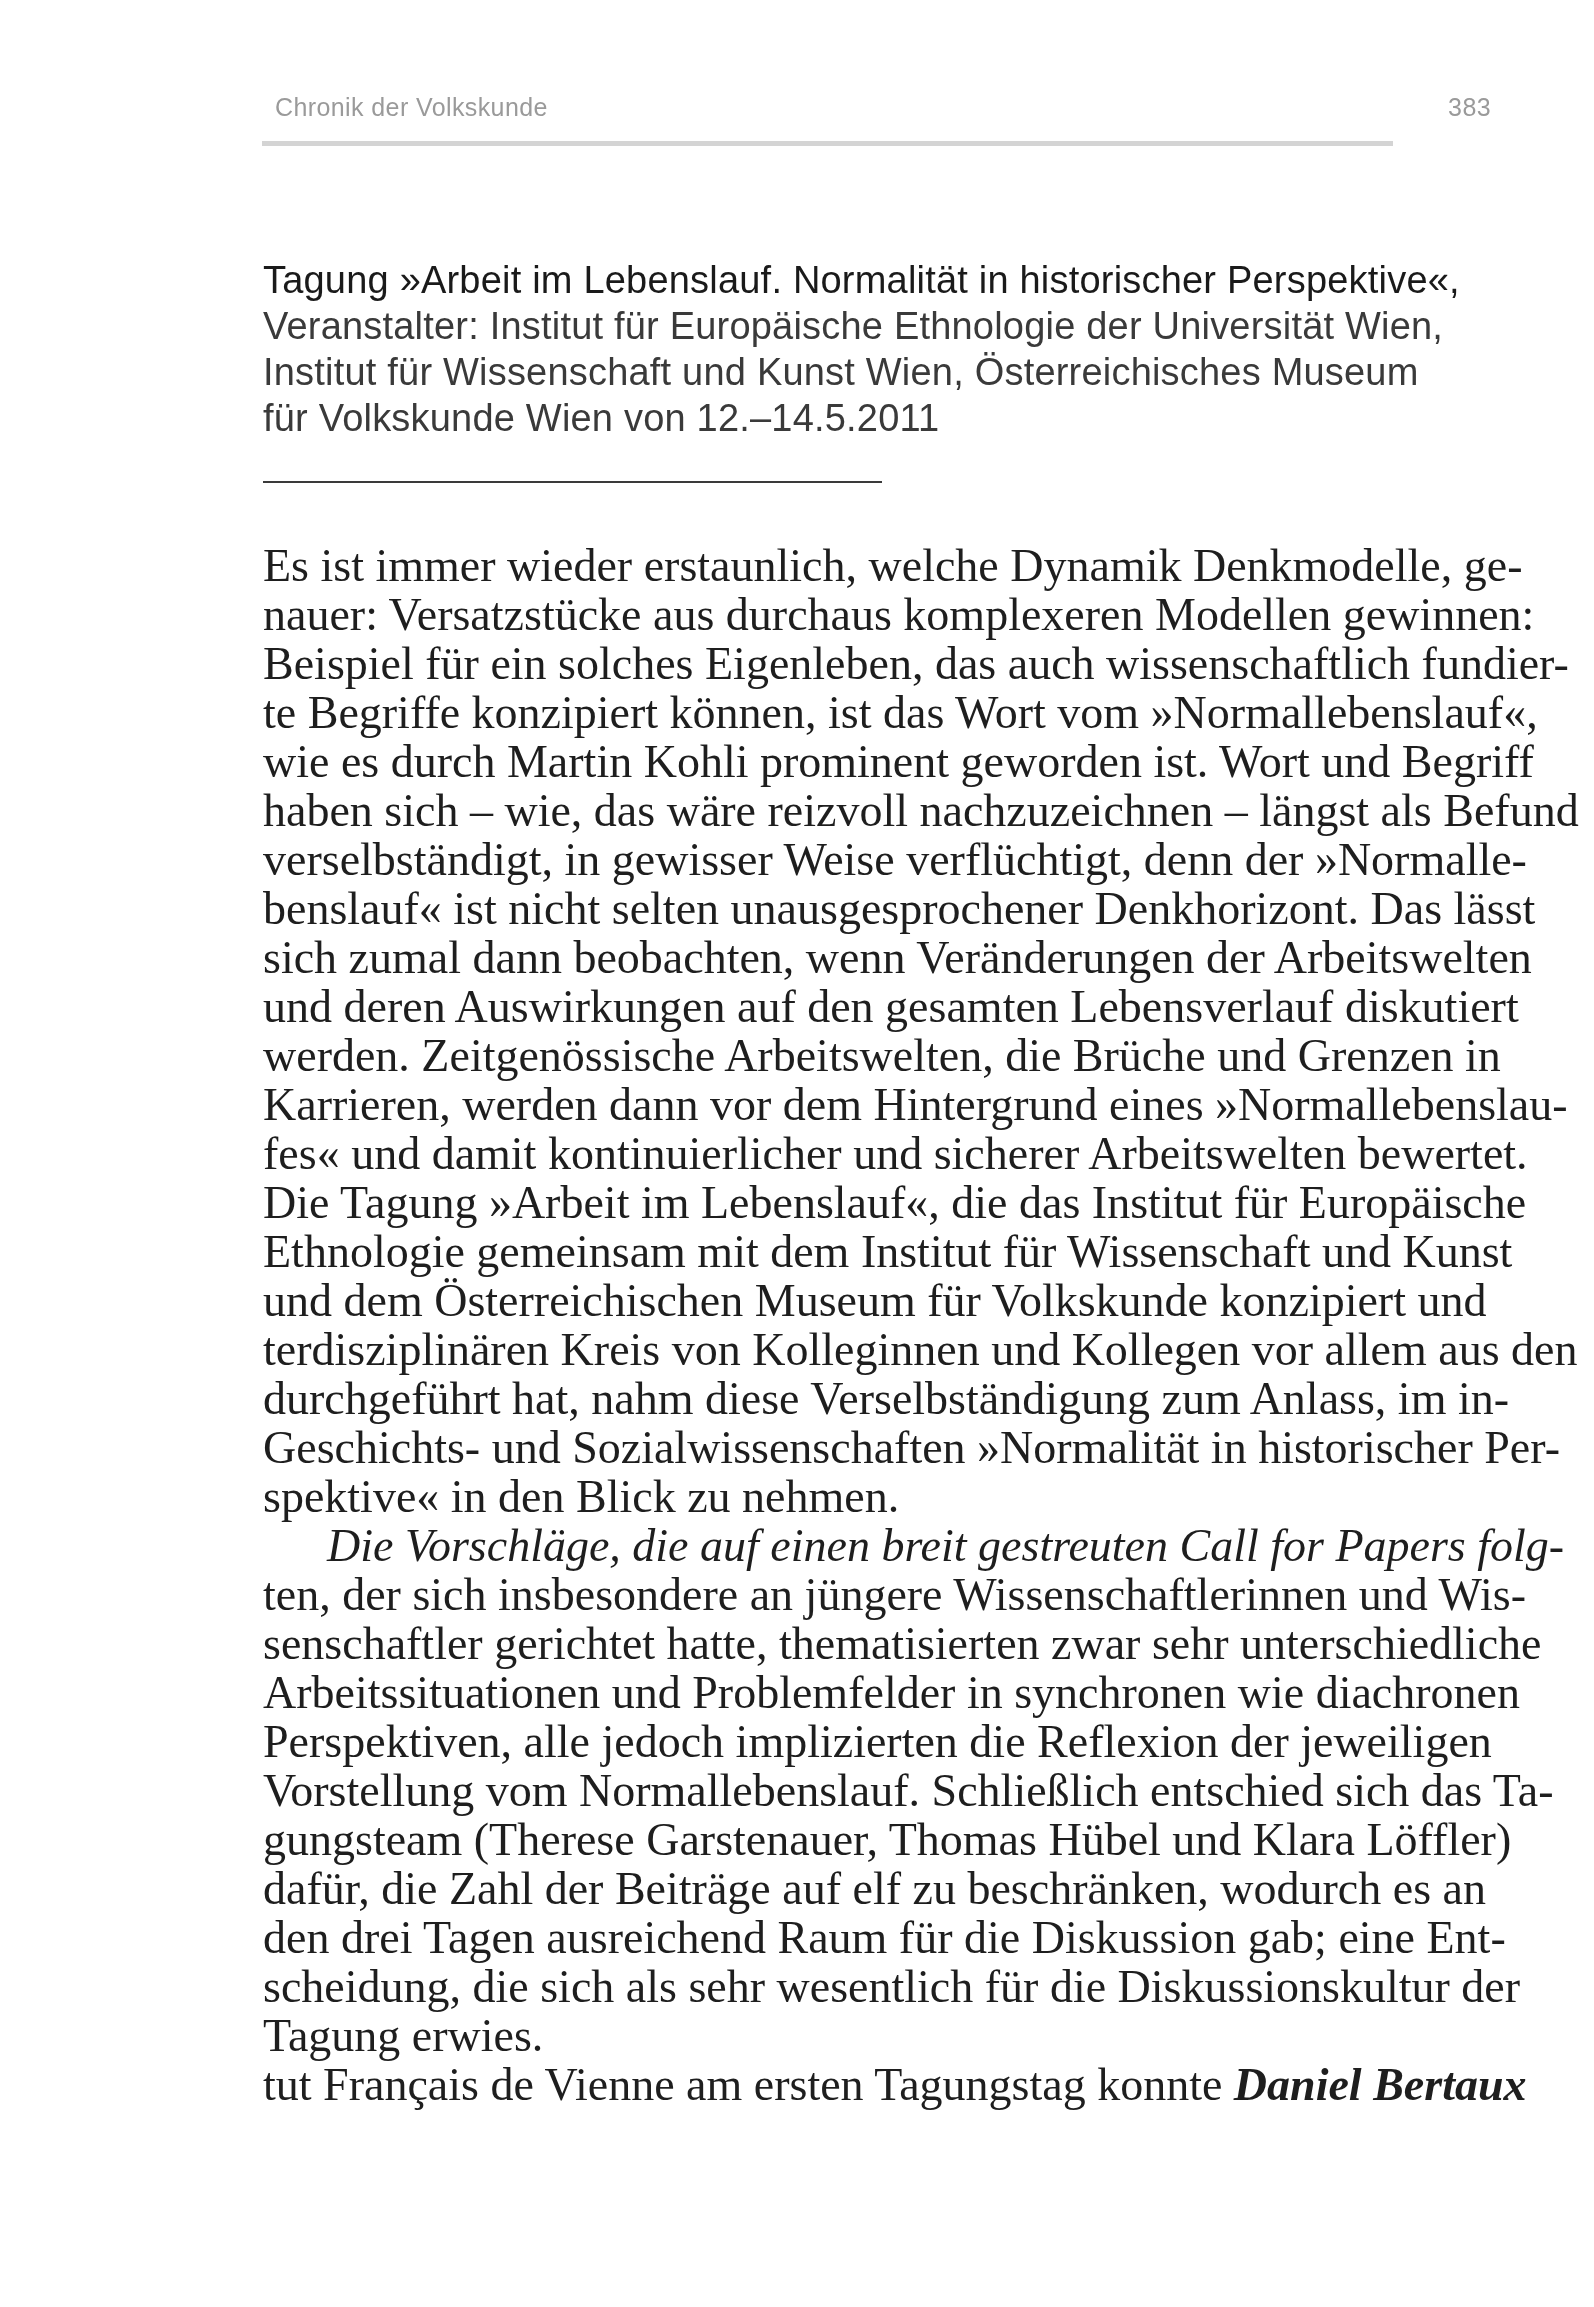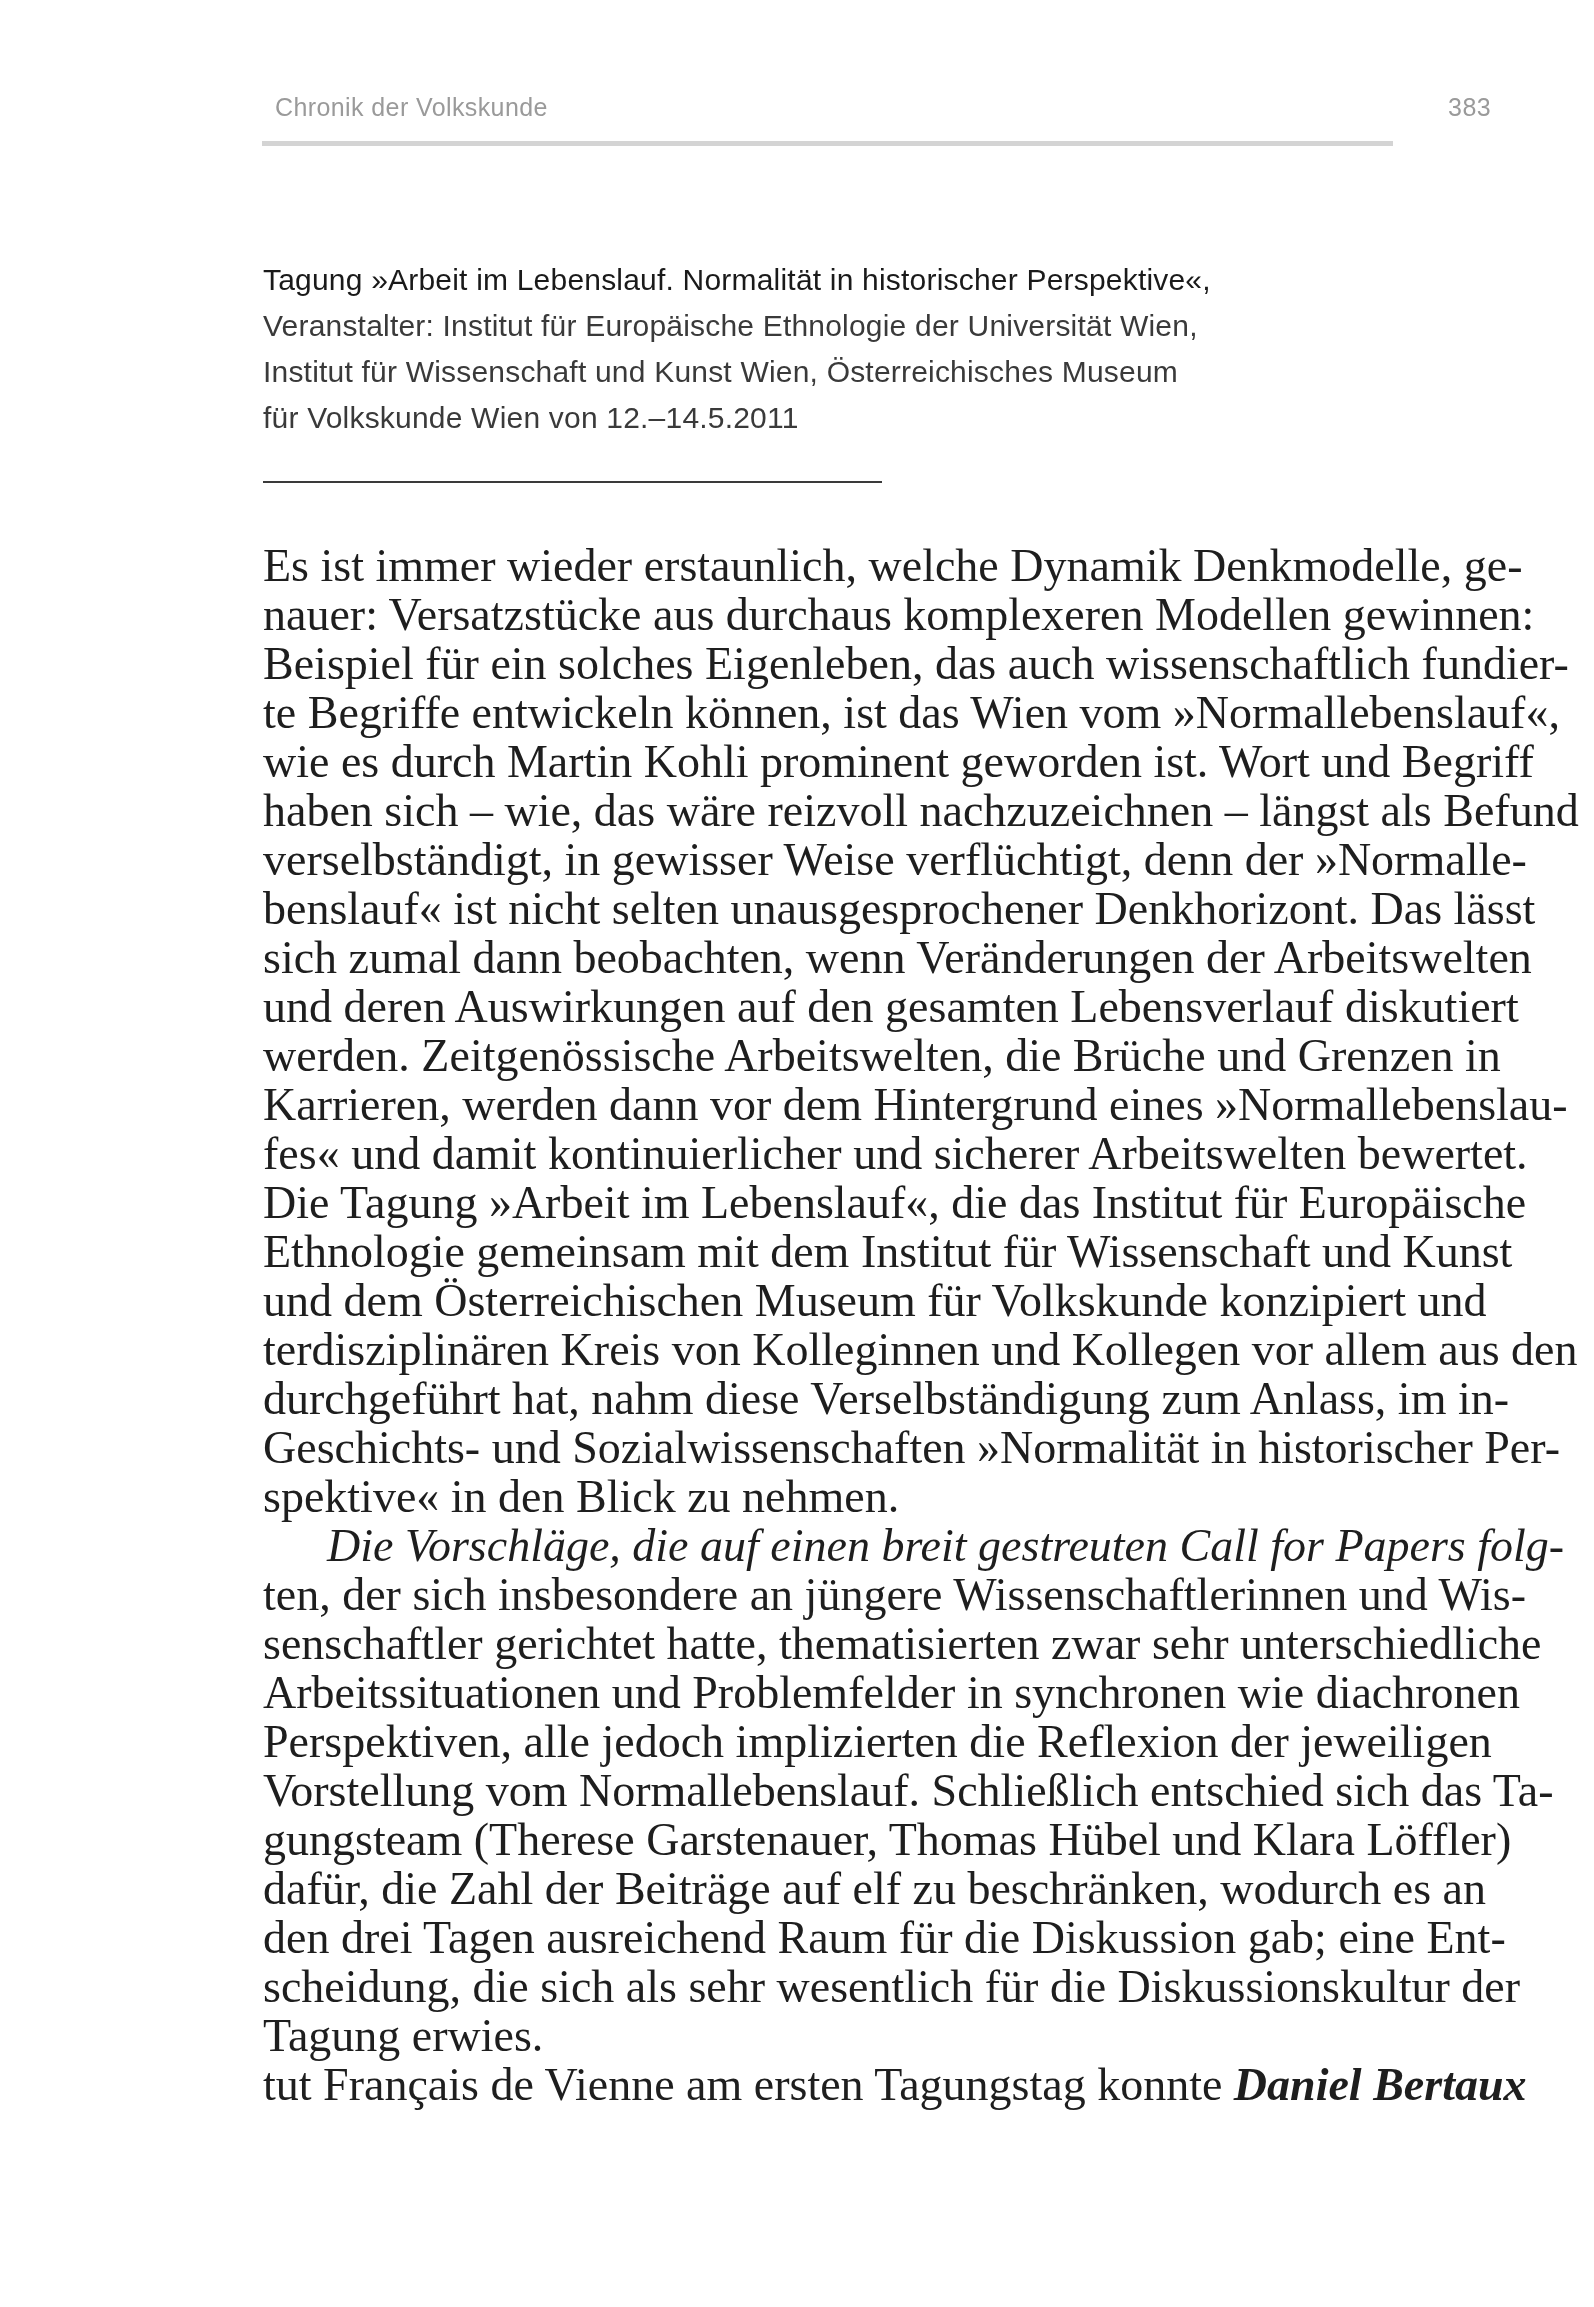--- a/index.html
+++ b/index.html
@@ -10,21 +10,21 @@
     font-size: 25px; color: #9a9a9a; letter-spacing: 0.4px;
   }
   .running-head .title { position: absolute; left: 12px; top: 0; }
   .running-head .pageno { position: absolute; right: 0; top: 0; }
   .head-rule {
     position: absolute; left: 262px; top: 141px; width: 1131px; height: 4.8px;
     background: #d4d4d4;
   }
   .heading {
     position: absolute; left: 263px; top: 257px; width: 1196px;
-    font-family: "Liberation Sans", sans-serif; font-size: 30px; line-height: 46px;
+    font-family: "Liberation Sans", sans-serif; font-size: 38px; line-height: 46px;
     color: #3a3a3a; letter-spacing: 0.2px;
   }
   .heading .h-title { color: #1a1a1a; }
   .heading .h-line { display: block; white-space: nowrap; }
   .short-rule {
     position: absolute; left: 263px; top: 481px; width: 619px; height: 2.4px;
     background: #3a3a3a;
   }
   .body-text {
     position: absolute; left: 263px; top: 541px; width: 1132px;
@@ -53,21 +53,21 @@
   <span class="h-line">Veranstalter: Institut für Europäische Ethnologie der Universität Wien,</span>
   <span class="h-line">Institut für Wissenschaft und Kunst Wien, Österreichisches Museum</span>
   <span class="h-line">für Volkskunde Wien von 12.–14.5.2011</span>
 </div>
 <div class="short-rule"></div>
 
 <div class="body-text">
   <span class="line">Es ist immer wieder erstaunlich, welche Dynamik Denkmodelle, ge-</span>
   <span class="line">nauer: Versatzstücke aus durchaus komplexeren Modellen gewinnen:</span>
   <span class="line">Beispiel für ein solches Eigenleben, das auch wissenschaftlich fundier-</span>
-  <span class="line">te Begriffe entwickeln können, ist das Wien vom »Normallebenslauf«,</span>
+  <span class="line">te Begriffe konzipiert können, ist das Wort vom »Normallebenslauf«,</span>
   <span class="line">wie es durch Martin Kohli prominent geworden ist. Wort und Begriff</span>
   <span class="line">haben sich – wie, das wäre reizvoll nachzuzeichnen – längst als Befund</span>
   <span class="line">verselbständigt, in gewisser Weise verflüchtigt, denn der »Normalle-</span>
   <span class="line">benslauf« ist nicht selten unausgesprochener Denkhorizont. Das lässt</span>
   <span class="line">sich zumal dann beobachten, wenn Veränderungen der Arbeitswelten</span>
   <span class="line">und deren Auswirkungen auf den gesamten Lebensverlauf diskutiert</span>
   <span class="line">werden. Zeitgenössische Arbeitswelten, die Brüche und Grenzen in</span>
   <span class="line">Karrieren, werden dann vor dem Hintergrund eines »Normallebenslau-</span>
   <span class="line">fes« und damit kontinuierlicher und sicherer Arbeitswelten bewertet.</span>
   <span class="line">Die Tagung »Arbeit im Lebenslauf«, die das Institut für Europäische</span>

